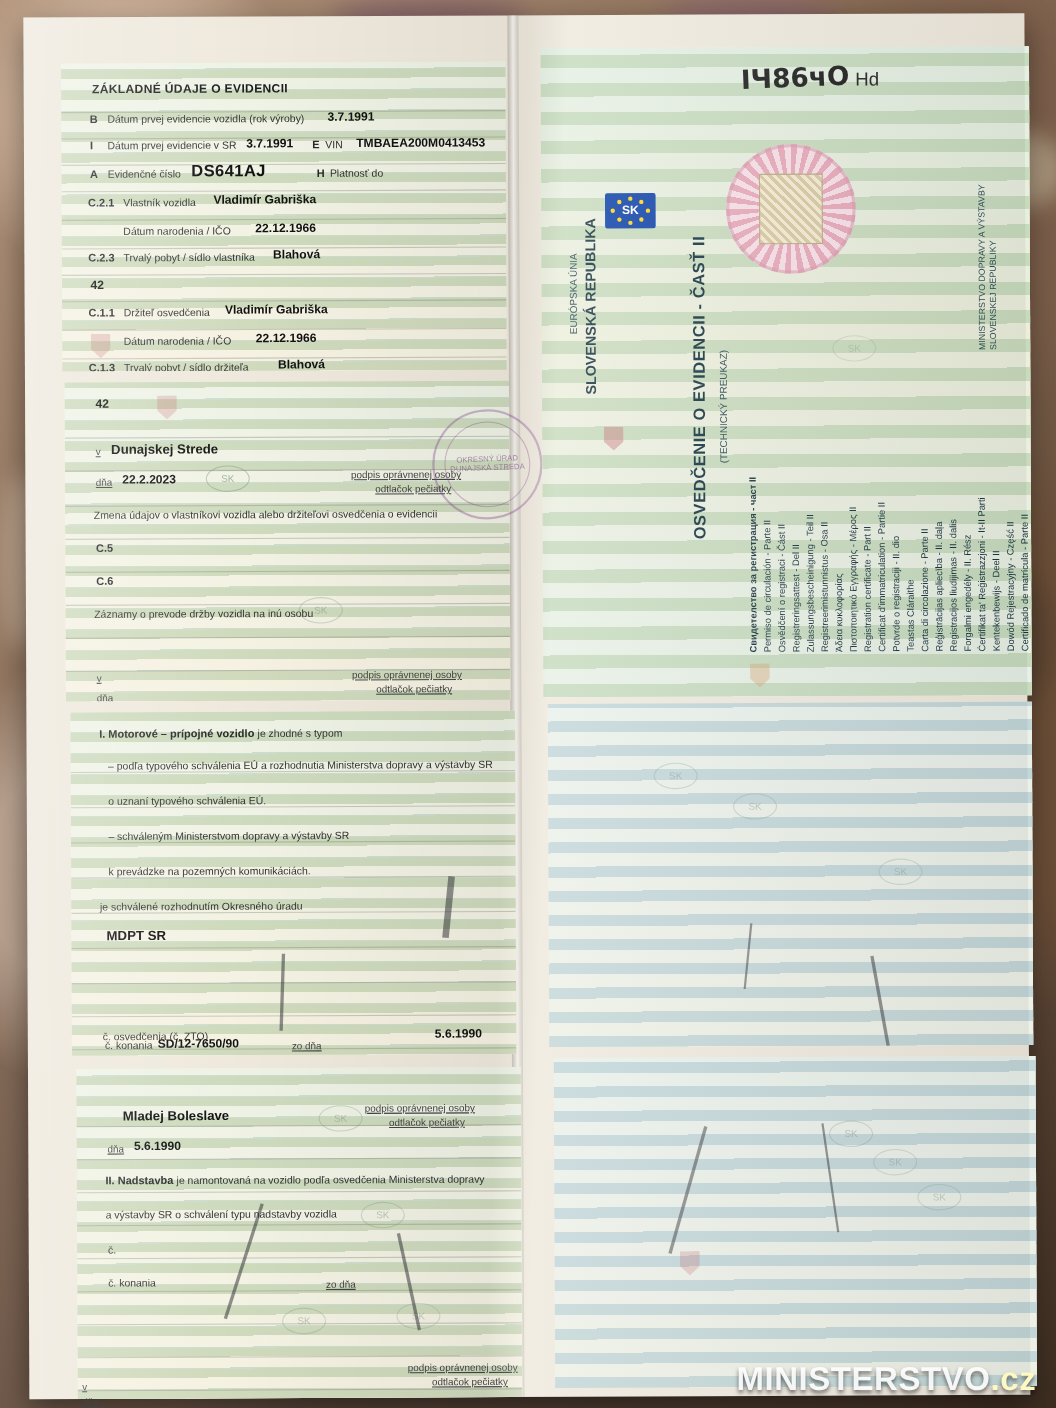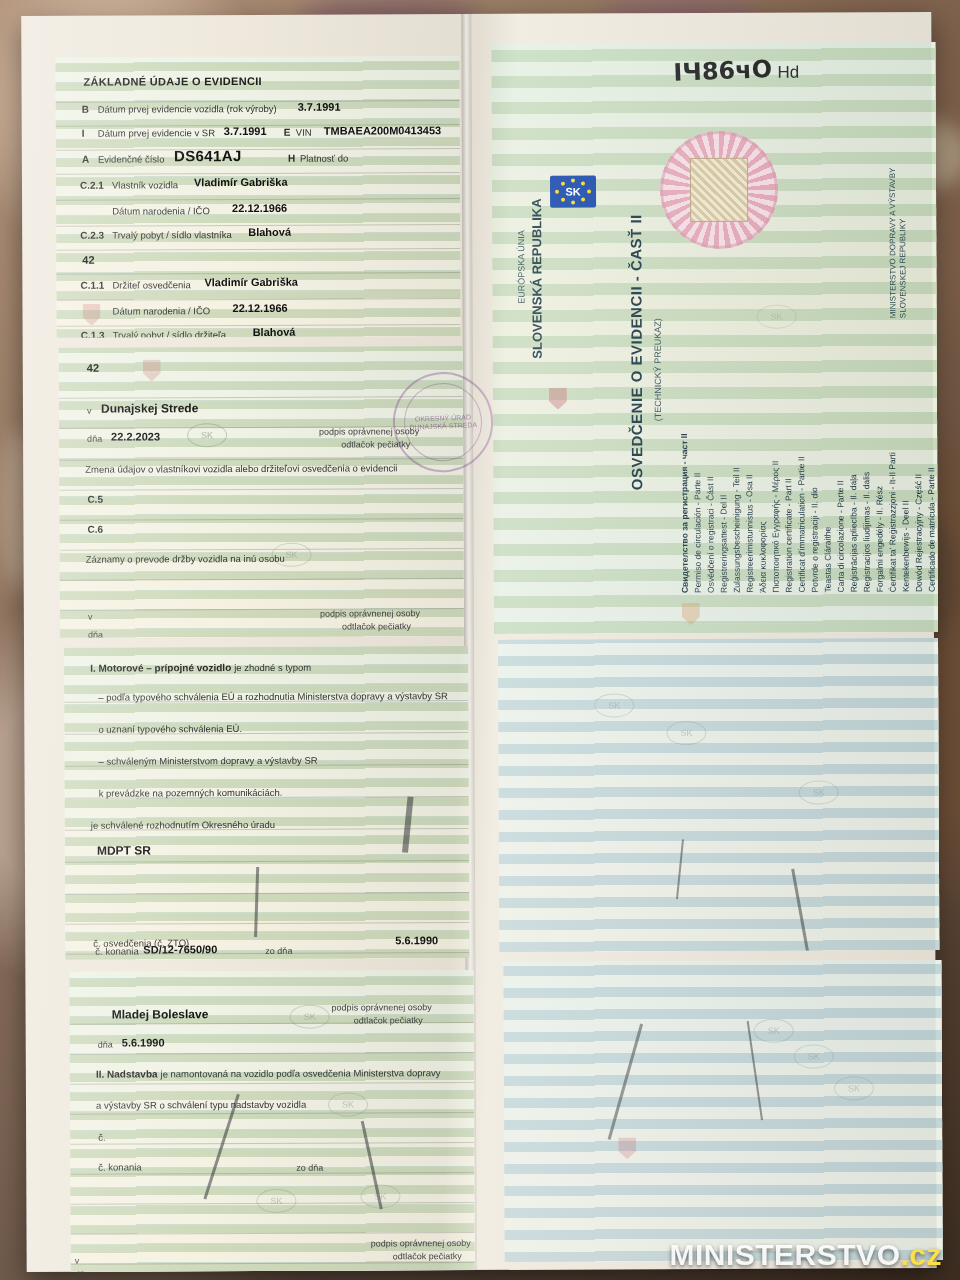--- a/index.html
+++ b/index.html
@@ -74,21 +74,21 @@
   .rows{position:absolute;inset:0;}
   .row{position:absolute;left:0;right:0;height:20px;
     border-bottom:1px solid rgba(120,120,110,.35);}
 
   .fld{position:absolute;font-size:10.5px;color:#2a2a2a;white-space:nowrap;}
   .lbl{font-size:9.5px;color:#333;}
   .code{font-weight:bold;font-size:10px;}
   .val{font-weight:bold;font-size:11px;color:#111;}
   .bigval{font-weight:bold;font-size:15px;color:#111;letter-spacing:.4px;}
   .hdr{font-weight:bold;font-size:11px;letter-spacing:.3px;color:#1c1c1c;}
-  .small{font-size:9px;color:#444;}
+  .small{font-size:9px;color:#444;text-decoration:underline;}
   .hand{font-family:"DejaVu Sans",sans-serif;font-weight:bold;}
 
   
   .vtxt{position:absolute;transform-origin:left bottom;
     transform:rotate(-90deg);white-space:nowrap;font-size:10px;color:#16303b;}
   .vtitle{font-weight:bold;font-size:15px;letter-spacing:.5px;color:#10303c;}
   .vsub{font-size:9px;color:#2a4a52;}
 
   
   .euflag{position:absolute;width:46px;height:32px;background:#0b3fa8;border-radius:2px;}
@@ -123,21 +123,21 @@
   .crest{position:absolute;width:18px;height:22px;
     background:rgba(190,70,80,.45);
     clip-path:polygon(50% 100%,0 62%,0 0,100% 0,100% 62%);}
 
   
   .scratch{position:absolute;background:rgba(40,40,45,.5);transform-origin:left center;}
 
   
   .wm{position:absolute;right:18px;bottom:8px;font-size:30px;font-weight:bold;
     color:rgba(255,255,255,.92);text-shadow:0 2px 4px rgba(0,0,0,.55);letter-spacing:.5px;}
-  .wm .cz{color:#fde047;}
+  .wm .cz{color:#fef9c3;}
 </style>
 </head>
 <body>
 
 <div class="bg">
   <div class="blob" style="left:880px;top:120px;width:90px;height:70px;background:#e8d9b8;"></div>
   <div class="blob" style="left:890px;top:520px;width:70px;height:120px;background:#5c4532;"></div>
   <div class="blob" style="left:0px;top:430px;width:40px;height:160px;background:#cbb49c;"></div>
   <div class="blob" style="left:300px;top:0px;width:180px;height:28px;background:#6b3f5c;"></div>
   <div class="blob" style="left:600px;top:0px;width:160px;height:26px;background:#8c5a7a;"></div>

